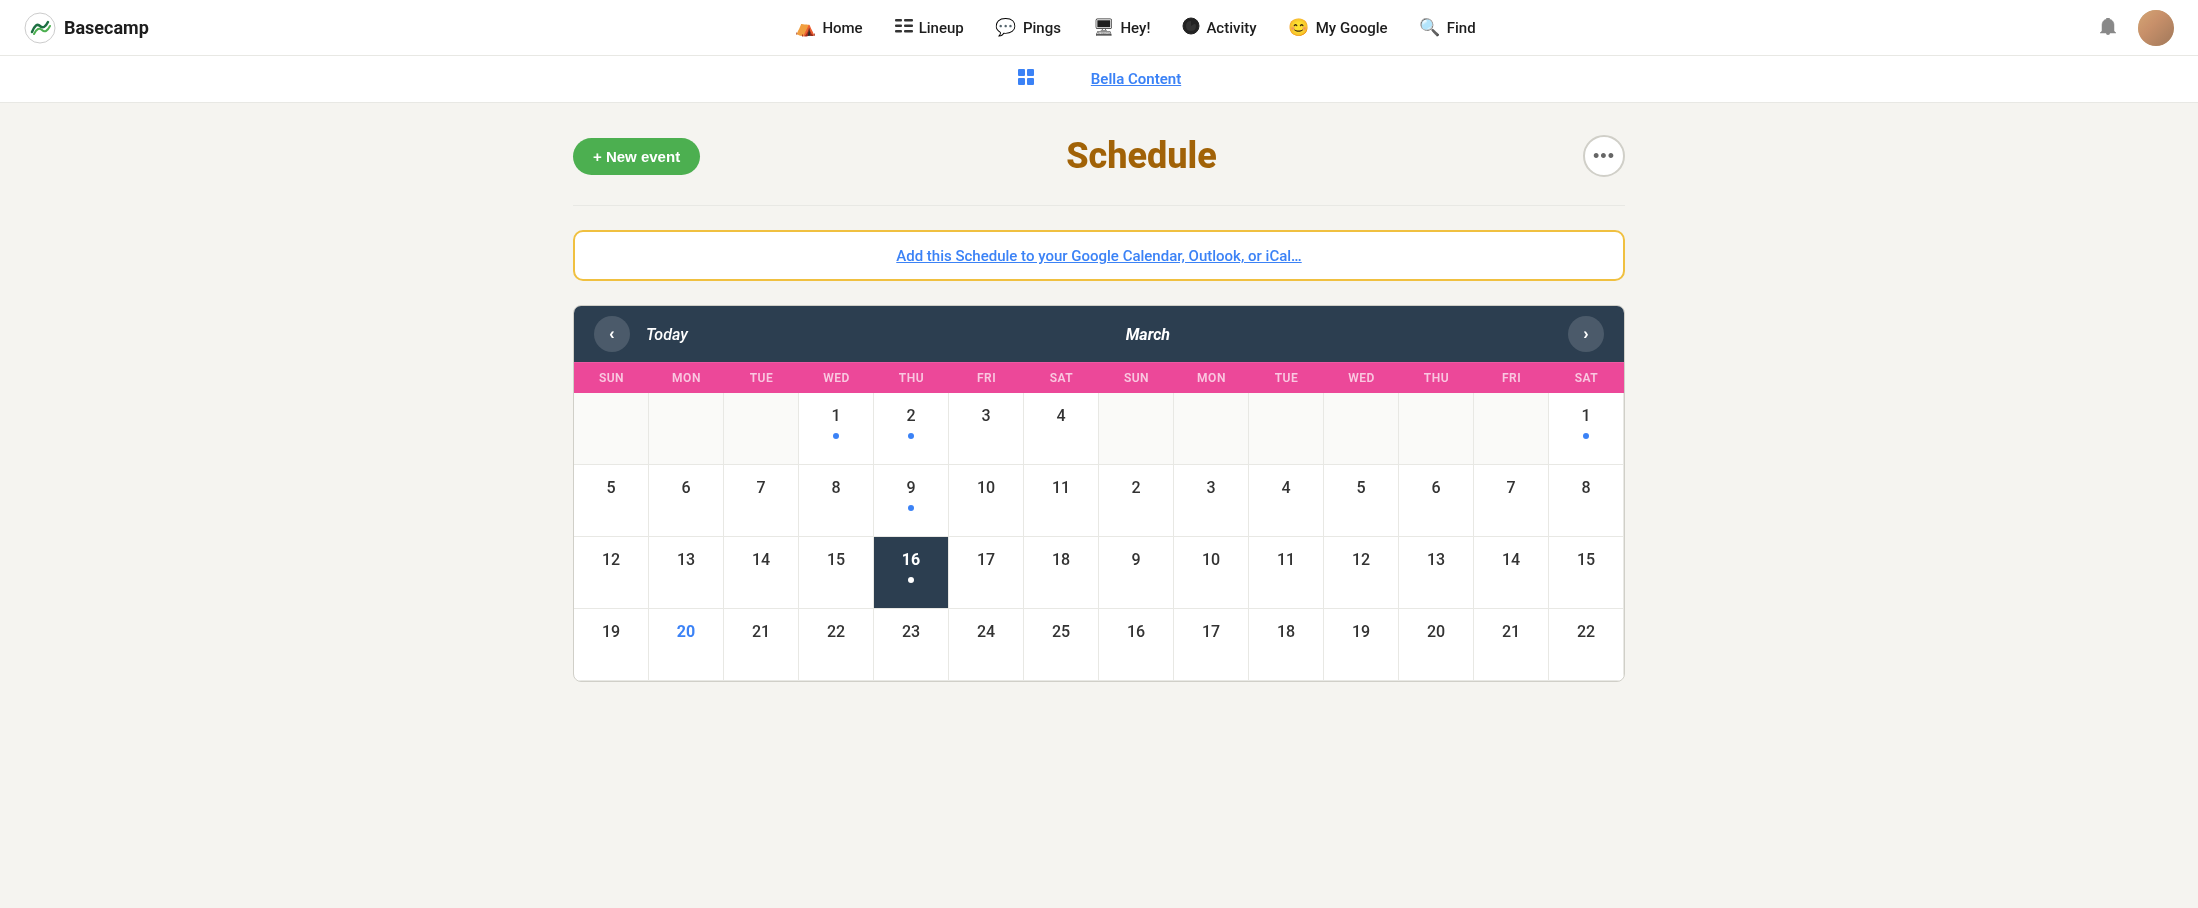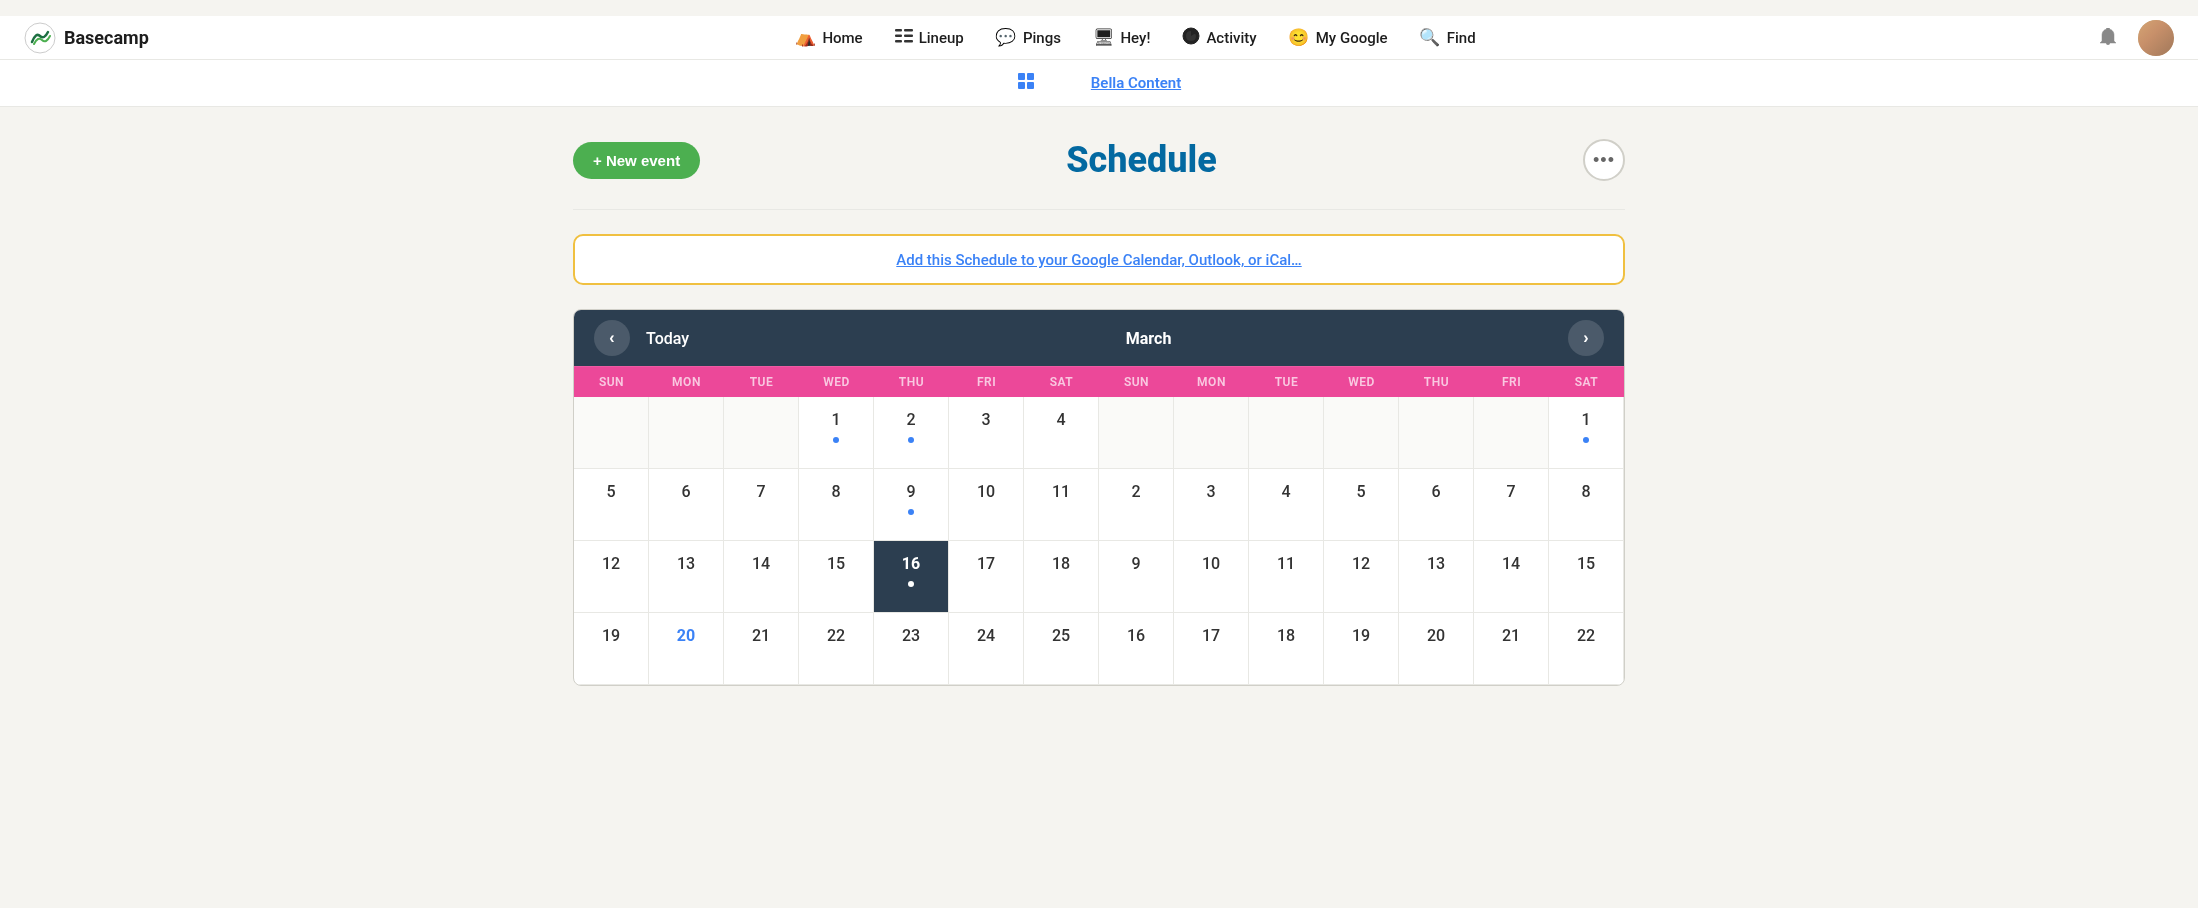--- a/index.html
+++ b/index.html
@@ -8,25 +8,24 @@
       background: #f5f4f0;
       min-height: 100vh;
     }
 
     
     .topnav {
       background: #fff;
       display: flex;
       align-items: center;
       padding: 0 24px;
-      height: 44px;
+      height: 56px;
       border-bottom: 1px solid #e8e8e4;
       position: relative;
       z-index: 10;
-      margin-top: 16px;
     }
     .topnav-logo {
       display: flex;
       align-items: center;
       gap: 8px;
       font-weight: 700;
       font-size: 18px;
       color: #1d1d1d;
       text-decoration: none;
       margin-right: 32px;
@@ -142,21 +141,21 @@
       font-size: 15px;
       font-weight: 600;
       cursor: pointer;
       display: flex;
       align-items: center;
       gap: 6px;
     }
     .page-title {
       font-size: 36px;
       font-weight: 800;
-      color: #0369a1;
+      color: #a16207;
       text-align: center;
       flex: 1;
     }
     .more-btn {
       width: 42px;
       height: 42px;
       border-radius: 50%;
       border: 2px solid #d0cfc8;
       background: #fff;
       cursor: pointer;
@@ -217,20 +216,21 @@
       cursor: pointer;
       display: flex;
       align-items: center;
       justify-content: center;
       font-size: 16px;
       font-weight: bold;
     }
     .cal-header-months {
       flex: 1;
       display: flex;
+      font-style: italic;
     }
     .cal-today-label {
       font-size: 16px;
       font-weight: 500;
       color: #fff;
       margin-left: 16px;
       margin-right: 40px;
     }
     .cal-month-section {
       flex: 1;

